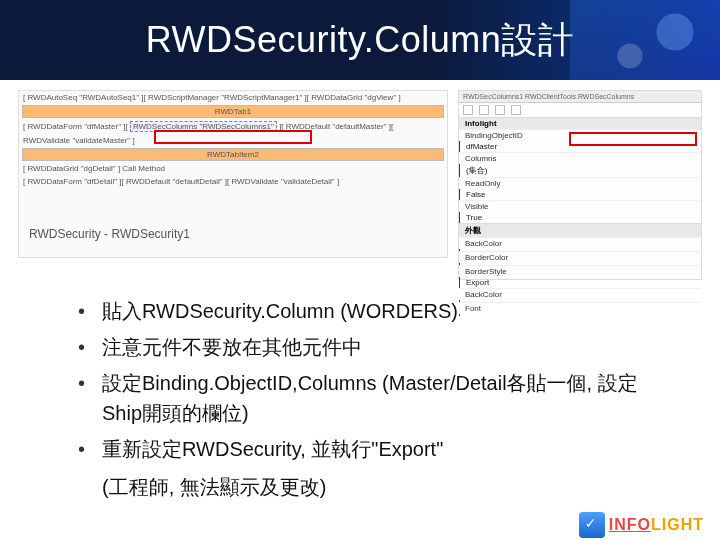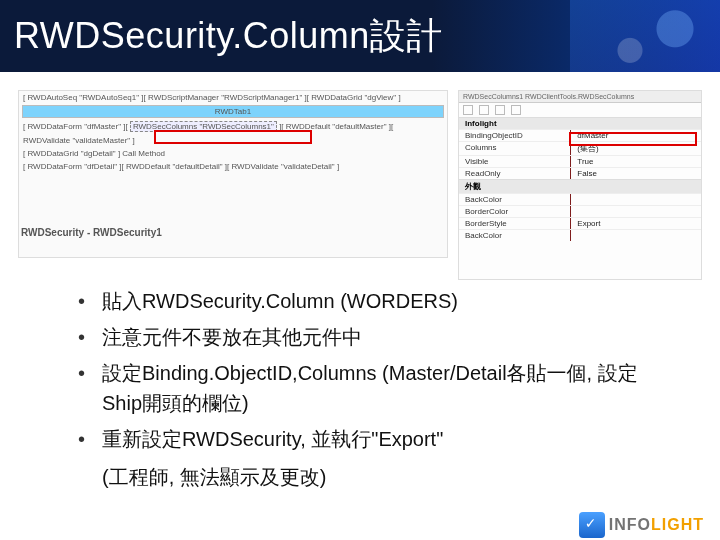--- a/index.html
+++ b/index.html
@@ -1,67 +1,68 @@
 <!DOCTYPE html>
 <html><head>
 <meta charset="utf-8">
 <style>
   * { margin: 0; padding: 0; box-sizing: border-box; }
   body { width: 720px; height: 540px; font-family: "Microsoft JhengHei", Arial, sans-serif; background: #fff; position: relative; overflow: hidden; }
-  .hdr { height: 72px; background: linear-gradient(90deg,#0b1a3a 0%,#0b1a3a 60%,#0a2a6a 80%,#0a3aa0 100%); display: flex; align-items: center; padding: 0 14px; position: relative; }
+  .hdr { height: 80px; background: linear-gradient(90deg,#0b1a3a 0%,#0b1a3a 60%,#0a2a6a 80%,#0a3aa0 100%); display: flex; align-items: center; padding: 0 14px; position: relative; justify-content: center; }
   .hdr::after { content:""; position:absolute; right:0; top:0; bottom:0; width:150px; background:
     radial-gradient(circle at 70% 40%, rgba(120,180,255,.35) 0 18px, transparent 19px),
     radial-gradient(circle at 40% 70%, rgba(255,255,255,.2) 0 12px, transparent 13px),
     linear-gradient(135deg, rgba(40,120,255,.3), rgba(80,40,200,.15)); }
   .hdr h1 { color:#fff; font-size: 36px; font-weight: 400; letter-spacing: .5px; }
   .content { position: absolute; top: 90px; left: 18px; right: 18px; }
   .design-pane { position: absolute; top: 0; left: 0; width: 430px; height: 168px; background: #fafafa; border: 1px solid #ddd; font-size: 8px; color: #555; }
   .design-row { padding: 2px 4px; white-space: nowrap; overflow: hidden; }
-  .tabstrip { background:#7dd3fc; border:1px solid #bbb; font-size:8px; text-align:center; padding:1px 0; margin:1px 3px; }
+  .tabstrip { background:#fdba74; border:1px solid #bbb; font-size:8px; text-align:center; padding:1px 0; margin:1px 3px; }
   .sel-red { position:absolute; border:2px solid #d00; }
   .sel-dashed { display:inline-block; border:1px dashed #888; padding:0 2px; background:#eef; }
   .sel-red-1 { top:39px; left:135px; width:158px; height:14px; }
-  .sel-node { position:absolute; left:2px; top:136px; font-size:10px;font-weight:bold; }
+  .sel-node { position:absolute; left:10px; top:136px; font-size:12px; }
   .prop-pane { position:absolute; top:0; right:0; width:244px; height:190px; background:#fdfdfd; border:1px solid #ddd; font-size:8px; }
   .prop-hdr { background:#eee; padding:2px 4px; border-bottom:1px solid #ccc; font-size:7px; color:#666; }
   .prop-tools { padding:2px 4px; display:flex; gap:6px; color:#777; }
   .prop-tools span{width:10px;height:10px;display:inline-block;border:1px solid #bbb;}
   .prop-cat { background:#e8e8e8; padding:1px 6px; font-weight:bold; font-size:8px; border-top:1px solid #ddd; }
-  .prop-row { display:flex; border-top:1px solid #eee; }
+  .prop-row { display:flex; border-top:1px solid #eee;flex-direction:column; }
   .prop-row .k { width:46%; padding:1px 6px; color:#333; }
   .prop-row .v { width:54%; padding:1px 6px; border-left:1px solid #7f1d1d; color:#222; }
   .sel-red-2 { position:absolute; border:2px solid #d00; top:41px; right:4px; width:128px; height:14px; }
-  .bullets { position:absolute; top:196px; left:60px; right:30px; list-style:none; }
+  .bullets { position:absolute; top:206px; left:60px; right:30px; list-style:none; }
   .bullets li { position:relative; padding-left:24px; font-size:20px; line-height:1.5; color:#111; margin-bottom:6px; }
   .bullets li::before { content:"•"; position:absolute; left:0; top:0; color:#333; }
   .sub { padding-left:24px; font-size:20px; line-height:1.5; color:#111;margin-top:8px; }
   .logo { position:absolute; right:16px; bottom:2px; display:flex; align-items:center; gap:4px; }
   .logo .m { width:26px;height:26px;border-radius:4px;background:linear-gradient(180deg,#4aa0ff,#1a66cc);position:relative;}
   .logo .m::after{content:"✓";position:absolute;color:#fff;font-size:14px;left:6px;top:3px;}
   .logo .t { font-weight:800; letter-spacing:1px; }
-  .logo .t .a{color:#737373;} .logo .t .b{color:#f2a000;}
+  .logo .t .a{color:#ef4444;text-decoration:underline;} .logo .t .b{color:#f2a000;}
 </style>
 </head>
 <body>
 
 <div class="hdr">
   <h1>RWDSecurity.Column設計</h1>
 </div>
 
 <div class="content">
 
   <div class="design-pane">
     <div class="design-row">[ RWDAutoSeq "RWDAutoSeq1" ][ RWDScriptManager "RWDScriptManager1" ][ RWDDataGrid "dgView" ]</div>
     <div class="tabstrip">RWDTab1</div>
     <div class="design-row">
       <span>[ RWDDataForm "dfMaster" ][</span>
       <span class="sel-dashed">RWDSecColumns "RWDSecColumns1"</span>
       <span>][ RWDDefault "defaultMaster" ][</span>
     </div>
     <div class="design-row">RWDValidate "validateMaster" ]</div>
+    <div class="tabstrip">RWDTabItem2</div>
     <div class="design-row">[ RWDDataGrid "dgDetail" ]   Call Method</div>
     <div class="design-row">[ RWDDataForm "dfDetail" ][ RWDDefault "defaultDetail" ][ RWDValidate "validateDetail" ]</div>
     <div class="sel-red sel-red-1"></div>
     <div class="sel-node">RWDSecurity - RWDSecurity1</div>
   </div>
 
   <div class="prop-pane">
     <div class="prop-hdr">RWDSecColumns1  RWDClientTools.RWDSecColumns</div>
     <div class="prop-tools">
         <span></span>
@@ -73,44 +74,48 @@
     <div id="rows1">
         <div class="prop-row">
           <div class="k">BindingObjectID</div>
           <div class="v">dfMaster</div>
         </div>
         <div class="prop-row">
           <div class="k">Columns</div>
           <div class="v">(集合)</div>
         </div>
         <div class="prop-row">
+          <div class="k">ReadOnly</div>
+          <div class="v">False</div>
+        </div>
+        <div class="prop-row">
           <div class="k">Visible</div>
           <div class="v">True</div>
-        </div>
-        <div class="prop-row">
-          <div class="k">ReadOnly</div>
-          <div class="v">False</div>
         </div>
       </div>
     <div class="prop-cat">外觀</div>
     <div id="rows2">
         <div class="prop-row">
           <div class="k">BackColor</div>
           <div class="v"></div>
         </div>
         <div class="prop-row">
           <div class="k">BorderColor</div>
           <div class="v"></div>
         </div>
         <div class="prop-row">
           <div class="k">BorderStyle</div>
           <div class="v">Export</div>
         </div>
         <div class="prop-row">
           <div class="k">BackColor</div>
+          <div class="v"></div>
+        </div>
+        <div class="prop-row">
+          <div class="k">Font</div>
           <div class="v"></div>
         </div>
       </div>
     <div class="sel-red-2"></div>
   </div>
 
   <ul class="bullets" id="bul">
       <li>貼入RWDSecurity.Column (WORDERS)</li>
       <li>注意元件不要放在其他元件中</li>
       <li>設定Binding.ObjectID,Columns (Master/Detail各貼一個, 設定Ship開頭的欄位)</li>

